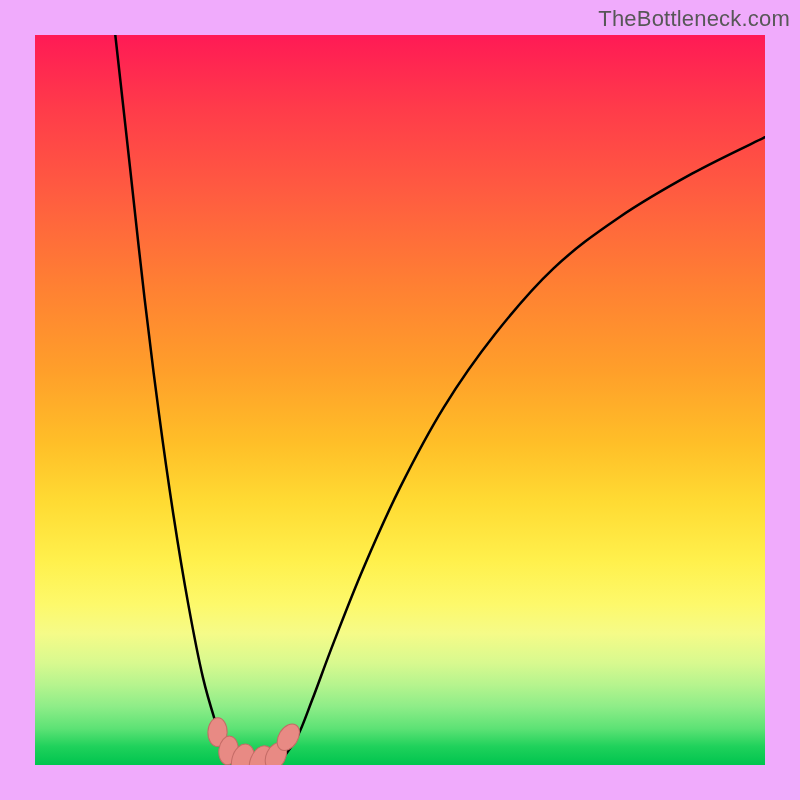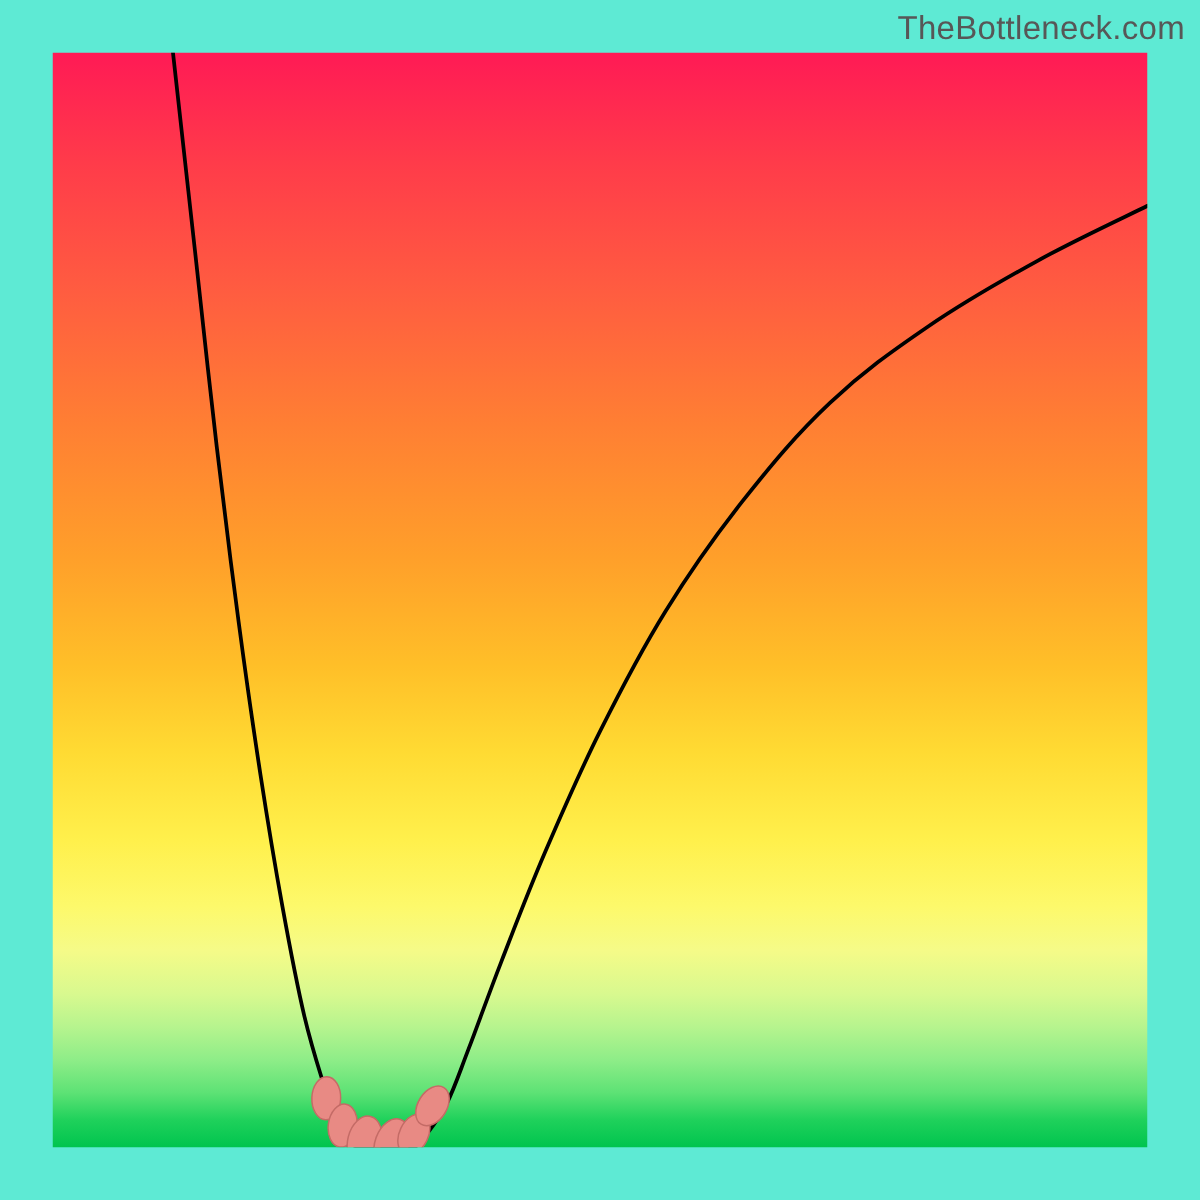--- a/index.html
+++ b/index.html
@@ -10,21 +10,21 @@
     background: #000;
     overflow: hidden;
     font-family: Arial, Helvetica, sans-serif;
   }
   .frame {
     position: absolute;
     top: 0;
     left: 0;
     width: 800px;
     height: 800px;
-    background: #5eead4;
+    background: #f0abfc;
   }
   .plot {
     position: absolute;
     top: 35px;
     left: 35px;
     width: 730px;
     height: 730px;
     overflow: hidden;
   }
   .gradient {

